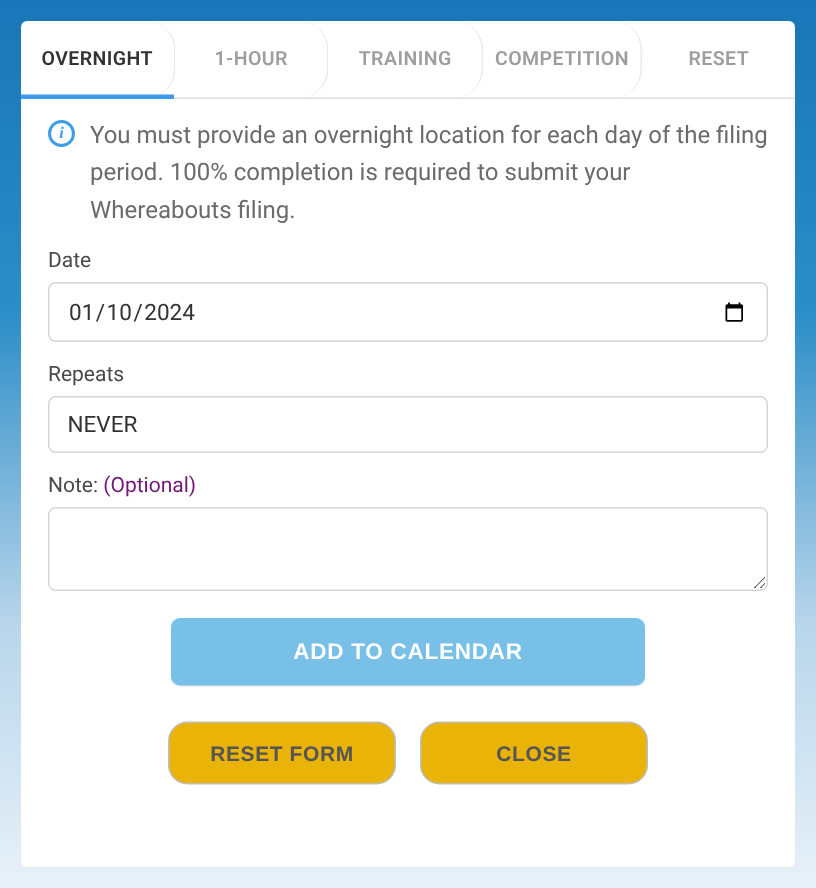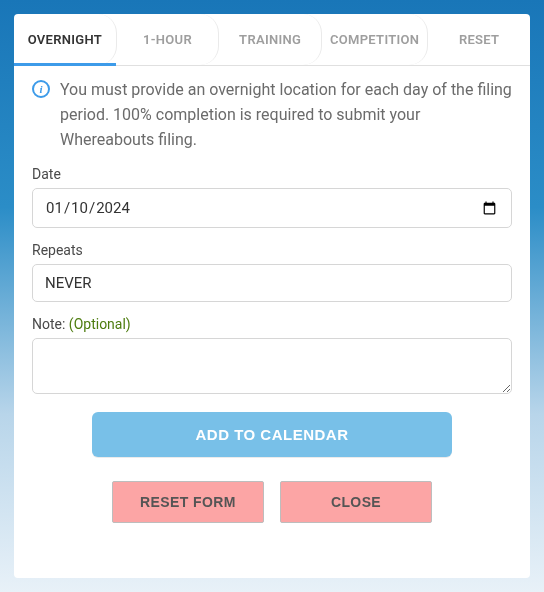--- a/index.html
+++ b/index.html
@@ -78,21 +78,21 @@
     color: #6b6b6b;
     line-height: 1.55;
   }
   .field-label {
     font-size: 14px;
     color: #4a4a4a;
     margin-bottom: 6px;
     display: block;
   }
   .field-label .optional {
-    color: #4d7c0f;
+    color: #701a75;
   }
   .input, .select, .textarea {
     width: 100%;
     border: 1px solid #d6d6d6;
     border-radius: 5px;
     padding: 9px 12px;
     font-size: 15px;
     color: #333;
     background: #fff;
     font-family: inherit;
@@ -130,45 +130,45 @@
     background: #f8ce7a;
     border-radius: 50%;
     left: 10px;
     top: 0px;
     opacity: 0.95;
     pointer-events: none;
   }
   .select-outer { position: relative; }
   .btn-primary {
     display: block;
-    width: 360px;
+    width: 316px;
     margin: 8px auto 0 auto;
     background: #78c0e8;
     color: #fff;
     border: none;
     border-radius: 6px;
     padding: 14px 0;
     font-size: 15px;
     font-weight: 700;
     letter-spacing: 0.5px;
     cursor: pointer;
     box-shadow: 0 1px 0 rgba(0,0,0,0.08);
   }
   .btn-row {
     display: flex;
     gap: 16px;
     justify-content: center;
     margin-top: 24px;
   }
   .btn-secondary {
     width: 152px;
-    background: #fca5a5;
+    background: #eab308;
     color: #555;
     border: 1px solid #bdbdbd;
-    border-radius: 2px;
+    border-radius: 13px;
     padding: 12px 0;
     font-size: 14px;
     font-weight: 700;
     letter-spacing: 0.4px;
     cursor: pointer;
   }
 </style>
 </head>
 <body>
 

